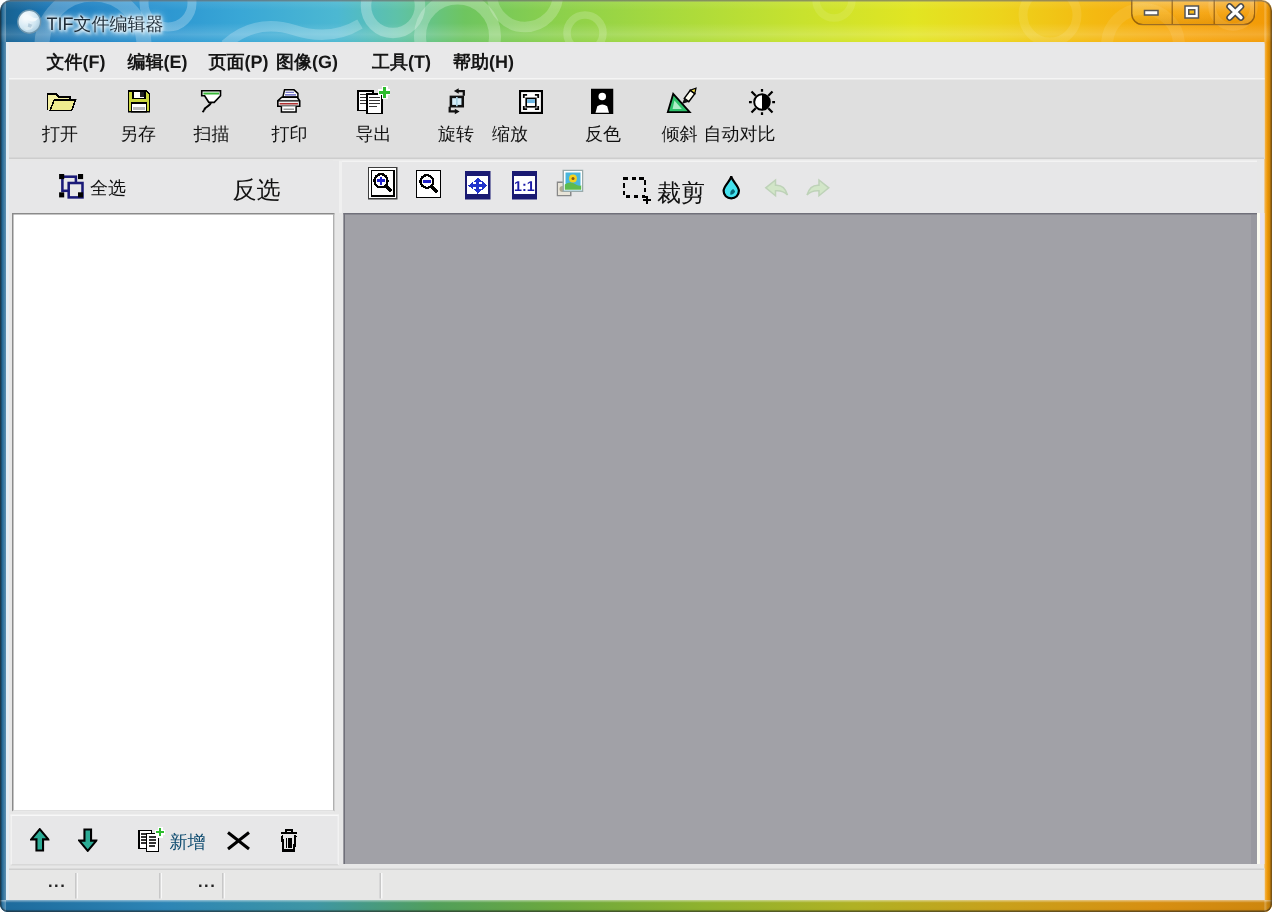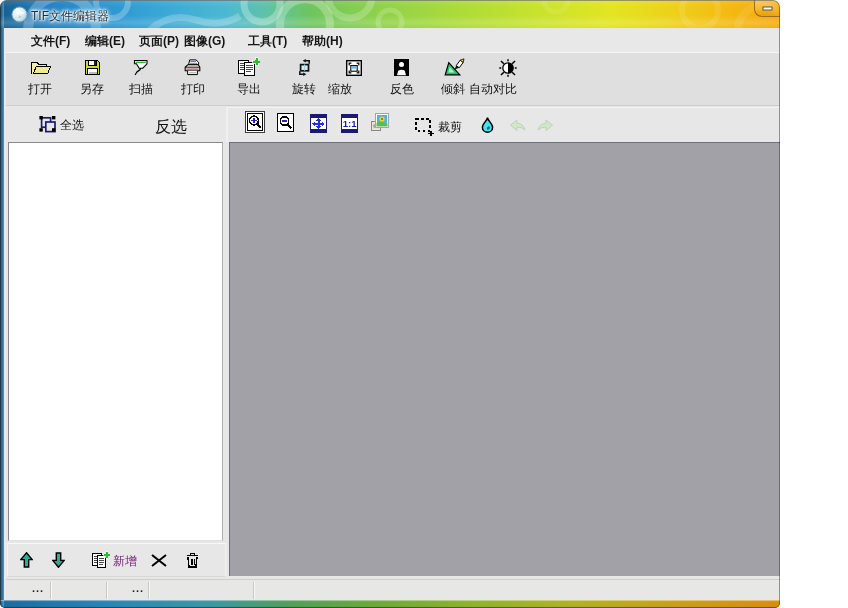--- a/index.html
+++ b/index.html
@@ -1,19 +1,19 @@
 <!DOCTYPE html>
 <html><head>
 <meta charset="utf-8">
 <style>
 * { margin:0; padding:0; box-sizing:border-box; }
 html,body { width:848px; height:608px; overflow:hidden; }
 body { font-family:"Liberation Sans", sans-serif; }
 #win {
-  position:relative; width:780px; height:608px;
+  position:relative; width:848px; height:608px;
   background:linear-gradient(to right,
     #175f8d 0px, #1c7cbe 40px, #2a93d0 100px, #39a7d6 160px,
     #4cb8d2 225px, #5ec2a8 265px, #6ec55f 310px, #8bd04c 370px,
     #a9da3c 450px, #c8e22e 535px, #e2e522 610px, #edd31b 668px,
     #f4b911 730px, #f7a60d 790px, #f29a06 848px);
   border-radius:7px 7px 5px 5px;
   overflow:hidden;
 }
 #edgeL { position:absolute; left:0; top:0; width:4px; height:608px; z-index:8;
   background:linear-gradient(to right, rgba(8,28,42,0.5) 0px, rgba(20,60,90,0.10) 1px, rgba(255,255,255,0.10) 2px, rgba(255,255,255,0.30) 4px); }
@@ -139,25 +139,25 @@
     <span class="t1txt" style="left:353px">反色</span>
     <span class="t1txt" style="left:404px">倾斜</span>
     <span class="t1txt" style="left:444px">自动对比</span>
   </div>
   <div class="abs" style="left:222px;top:107px;width:6px;height:35px;background:#f0f0f0;z-index:6"></div>
   <div id="lefthead">
     <span style="position:absolute;left:56px;top:10px;font-size:12px;color:#111">全选</span>
     <span style="position:absolute;left:151px;top:10px;font-size:16px;color:#111">反选</span>
   </div>
   <div id="tb2">
-    <span style="position:absolute;left:210px;top:11px;font-size:12px;color:#111">裁剪</span>
+    <span style="position:absolute;left:210px;top:11px;font-size:16px;color:#111">裁剪</span>
   </div>
   <div id="list"></div>
   <div id="listbottom">
-    <span style="position:absolute;left:105px;top:9px;font-size:12px;color:#701a75">新增</span>
+    <span style="position:absolute;left:105px;top:9px;font-size:12px;color:#0c4a6e">新增</span>
   </div>
   <div id="canvas"></div>
   <div id="status">
     <span class="sep" style="left:46px"></span>
     <span class="sep" style="left:102px"></span>
     <span class="sep" style="left:144px"></span>
     <span class="sep" style="left:249px"></span>
     <span class="dots" style="left:28px">...</span>
     <span class="dots" style="left:128px">...</span>
   </div>

